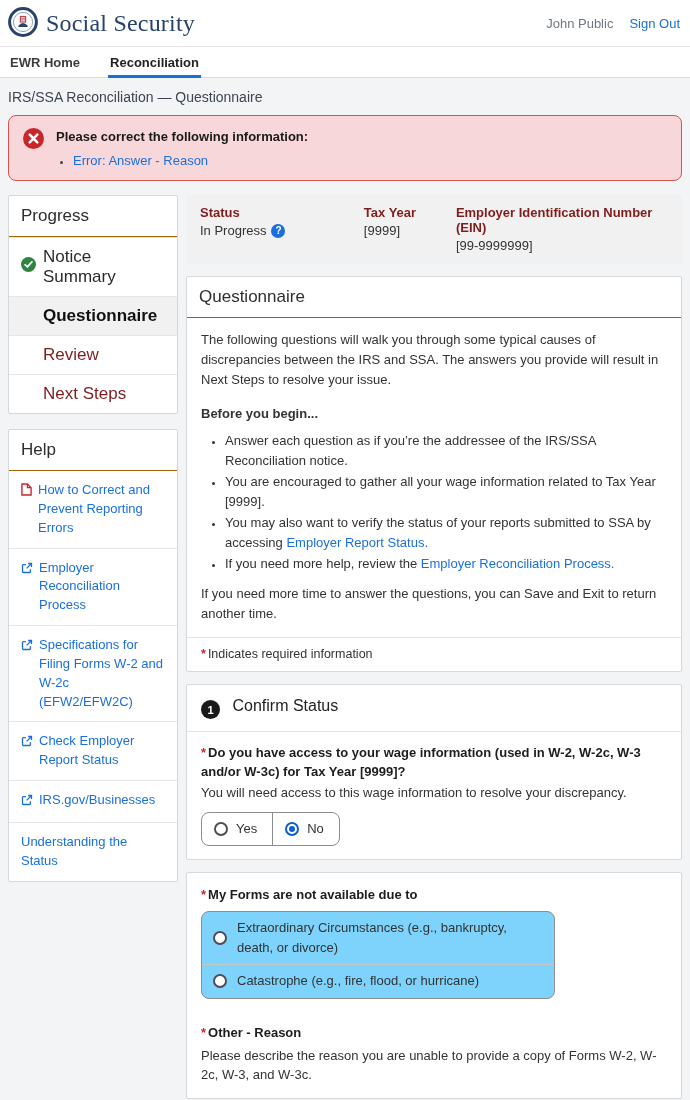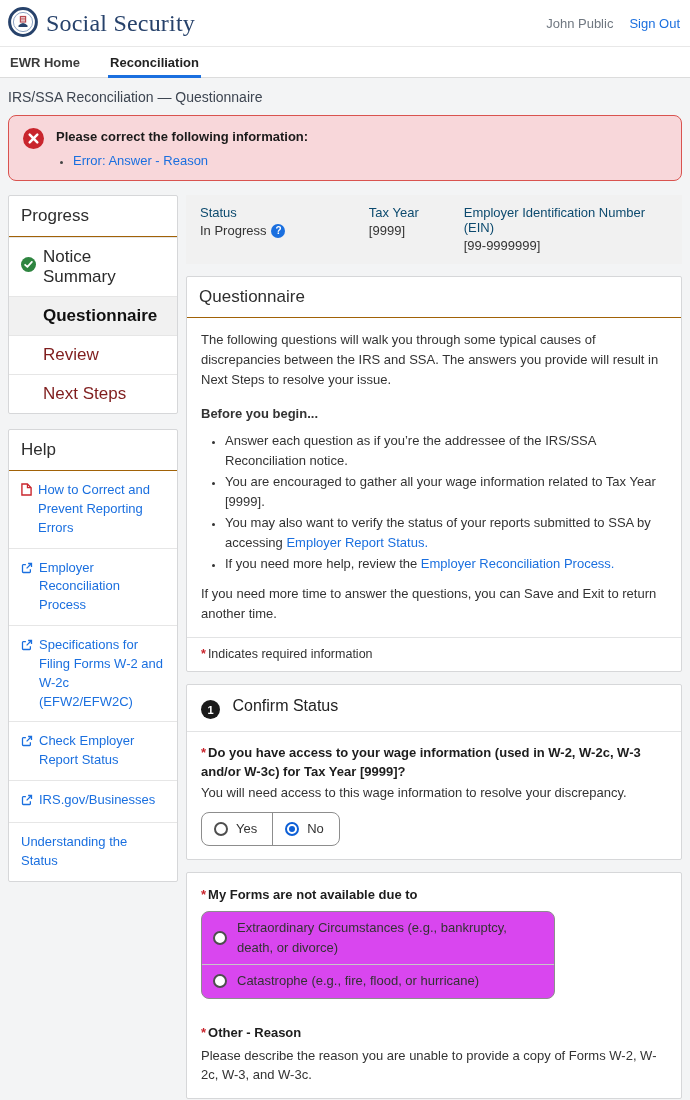--- a/index.html
+++ b/index.html
@@ -60,21 +60,21 @@
 
   
   .help-link { display:flex; gap:6px; padding:10px 12px; border-top:1px solid #e6e6e6;
     color:#1a6fdf; line-height:1.45; font-size:13px; }
   .help-link:first-of-type { border-top:none; }
   .help-ico { flex:0 0 auto; margin-top:2px; }
 
   
   .status-bar { background:#f1f1f1; padding:10px 14px 11px; display:flex; }
   .st-col1 { width:178px; } .st-col2 { width:100px; }
-  .st-label { font-weight:normal; color:#0c4a6e; margin-bottom:3px; }
+  .st-label { font-weight:bold; color:#7f1d1d; margin-bottom:3px; }
   .st-value { color:#333; display:flex; align-items:center; gap:5px; }
   .qicon { width:14px; height:14px; border-radius:50%; background:#1a6fdf; color:#fff;
     font-size:10px; font-weight:bold; display:inline-flex; align-items:center;
     justify-content:center; }
 
   
   .q-card { margin-top:12px; }
   .card-body { padding:12px 14px 13px; line-height:1.55; }
   .before-heading { font-weight:bold; margin:14px 0 6px; }
   .q-bullets { margin:0 0 0 24px; }
@@ -99,21 +99,21 @@
 
   .radio { width:14px; height:14px; border:2px solid #4e4e4e; border-radius:50%;
     display:inline-block; position:relative; background:#fff; flex:0 0 auto; }
   .radio.sel { border-color:#0d5fd6; }
   .radio.sel::after { content:""; position:absolute; inset:2px; background:#0d5fd6;
     border-radius:50%; }
 
   
   .forms-card { margin-top:12px; }
   .field-label { font-weight:bold; color:#1d1d1d; }
-  .optbox { width:354px; border:1px solid #8d8d8d; border-radius:8px; background:#d946ef;
+  .optbox { width:354px; border:1px solid #8d8d8d; border-radius:8px; background:#7dd3fc;
     margin-top:6px; overflow:hidden; }
   .optrow { display:flex; align-items:center; gap:10px; padding:6px 11px; }
   .optrow + .optrow { border-top:1px solid #c7c7c7; }
 
   
   .other-block { margin-top:24px; }
   .desc { margin-top:3px; line-height:1.5; }
 </style>
 </head>
 <body>

